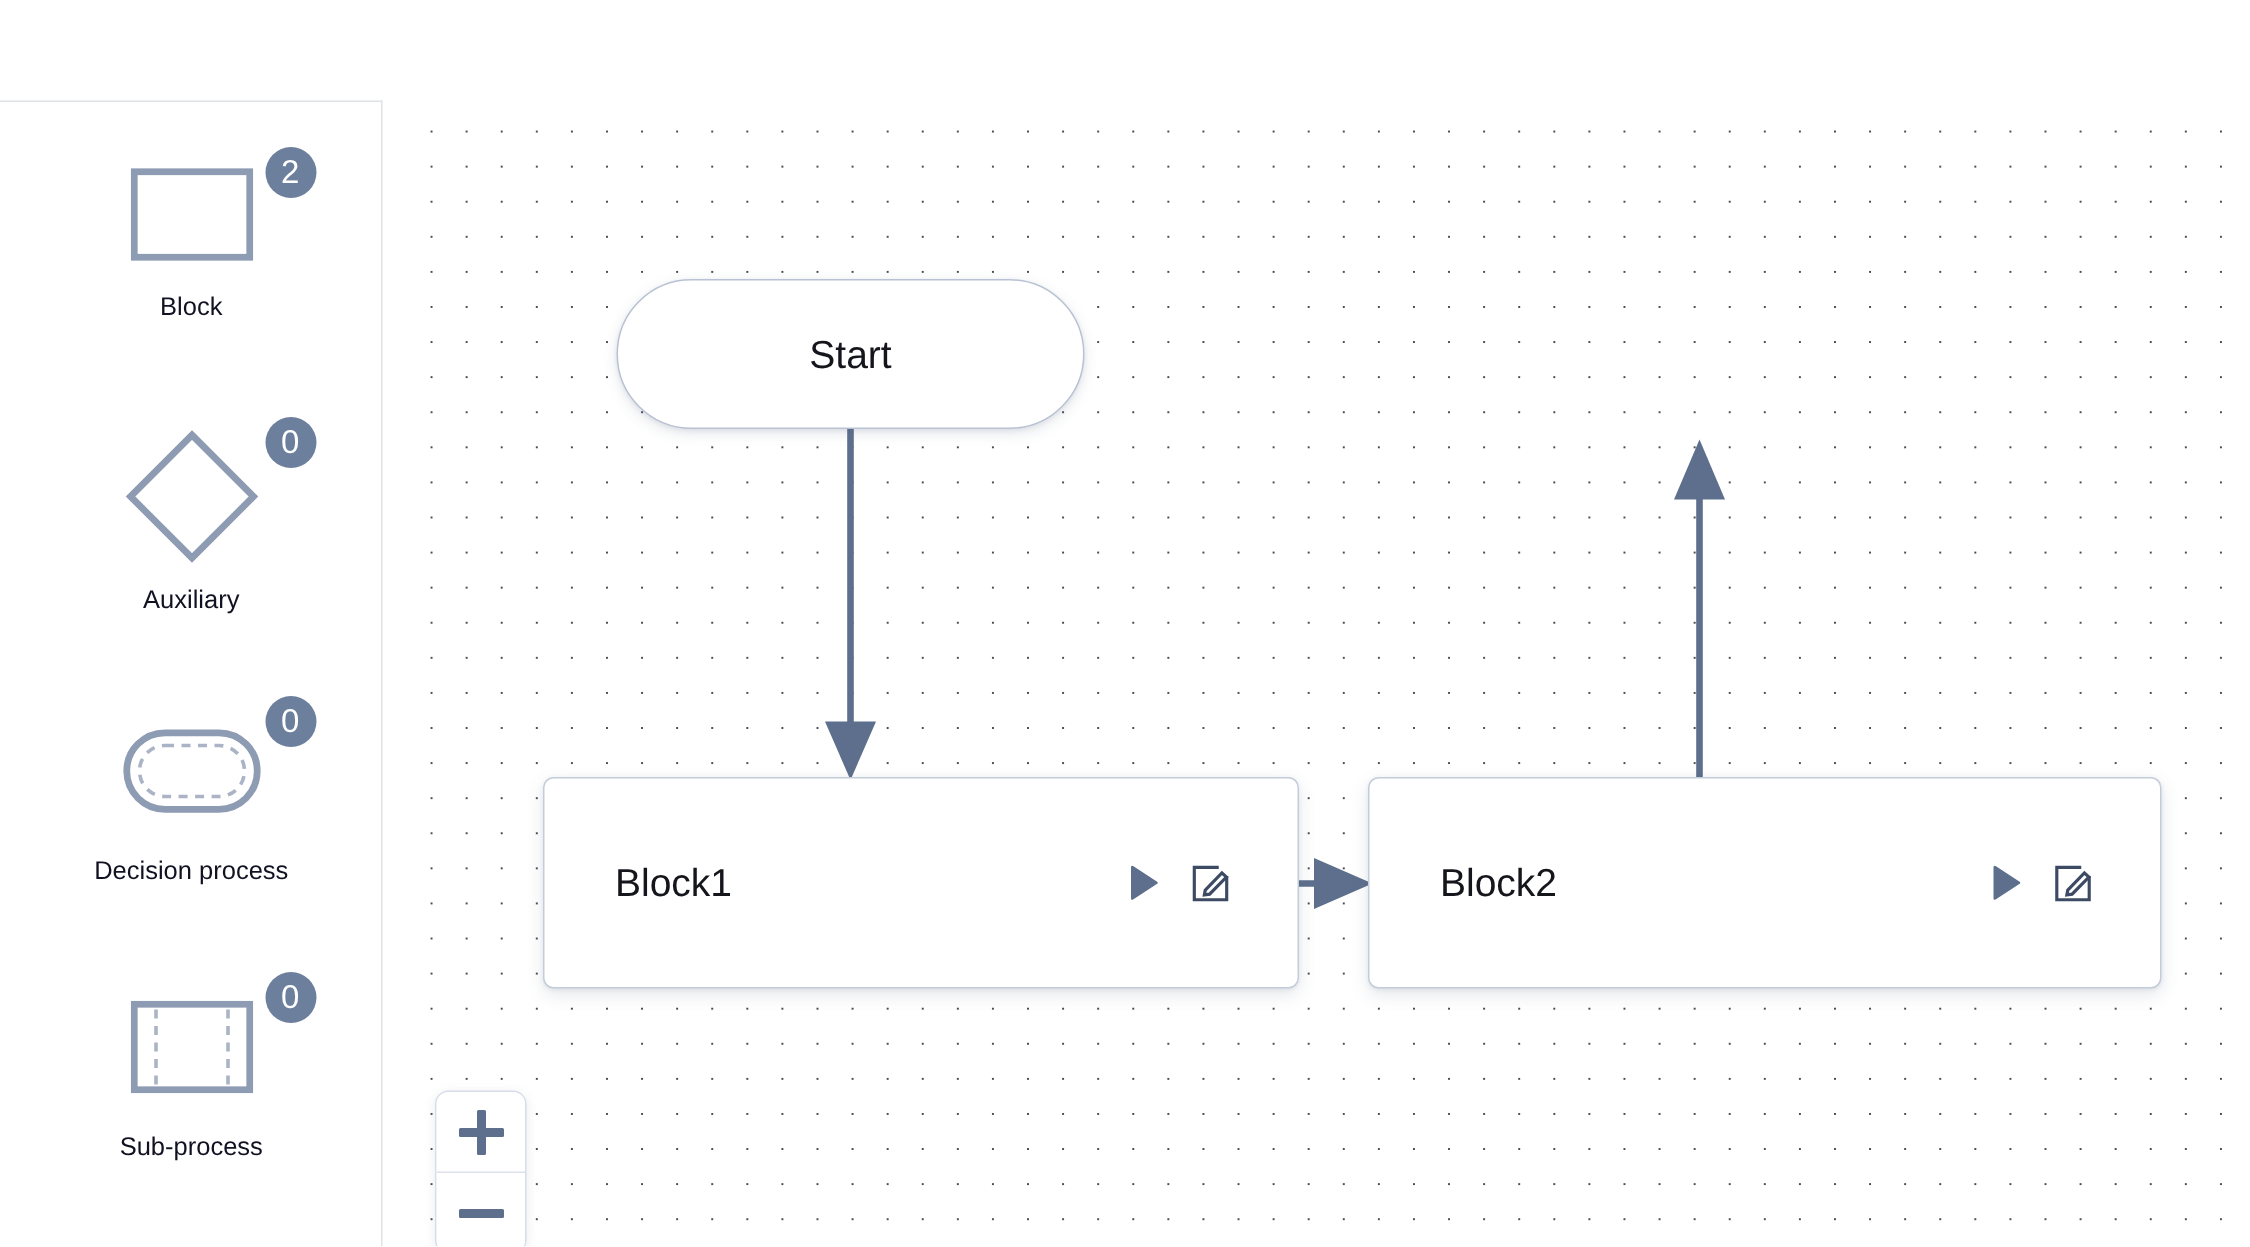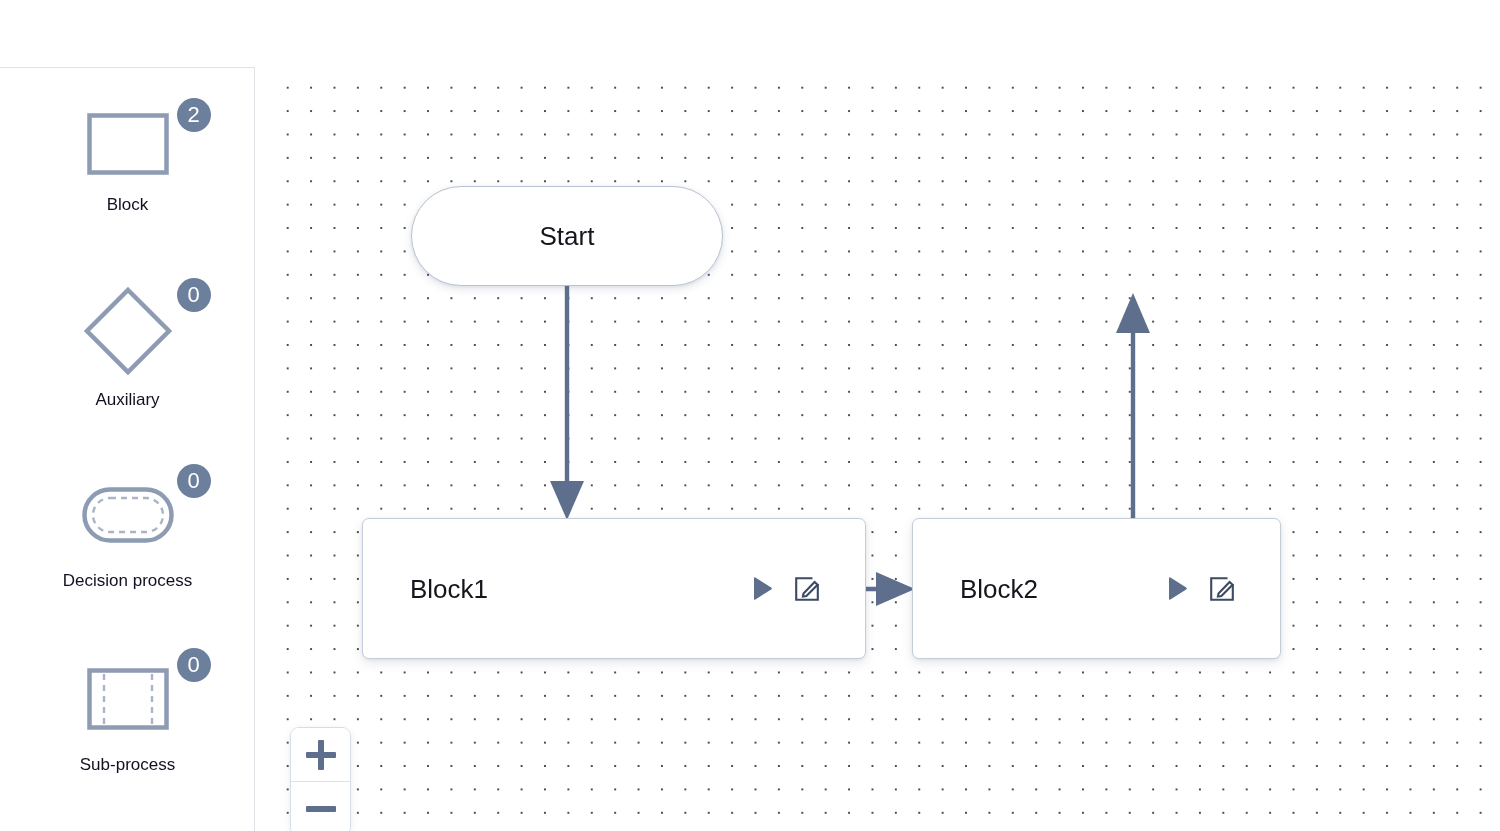--- a/index.html
+++ b/index.html
@@ -323,21 +323,21 @@
         </span>
         <span class="icon-btn">
           <svg width="28" height="28" viewBox="0 0 28 28" aria-hidden="true">
             <path d="M19.5 3.2 L3.2 3.2 L3.2 24.8 L24.8 24.8 L24.8 9" fill="none" stroke="#3d4a63" stroke-width="2.1"></path>
             <path d="M10.5 18.4 L21.6 6.9 L24.6 9.7 L13.4 21.1 L9.9 21.6 Z" fill="none" stroke="#3d4a63" stroke-width="2.1"></path>
           </svg>
         </span>
       </div>
     </div>
 
-    <div class="node node-block" style="left:642px; top:451px; width:369px; height:141px;">
+    <div class="node node-block" style="left:642px; top:451px; width:529px; height:141px;">
       <span class="block-label">Block2</span>
       <div class="block-actions">
         <span class="icon-btn">
           <svg width="28" height="28" viewBox="0 0 28 28" aria-hidden="true">
             <path d="M7 3.2 Q7 1.6 8.4 2.4 L24.2 12.6 Q25.6 13.5 24.2 14.4 L8.4 24.6 Q7 25.4 7 23.8 Z" fill="#5d6f8c"></path>
           </svg>
         </span>
         <span class="icon-btn">
           <svg width="28" height="28" viewBox="0 0 28 28" aria-hidden="true">
             <path d="M19.5 3.2 L3.2 3.2 L3.2 24.8 L24.8 24.8 L24.8 9" fill="none" stroke="#3d4a63" stroke-width="2.1"></path>

